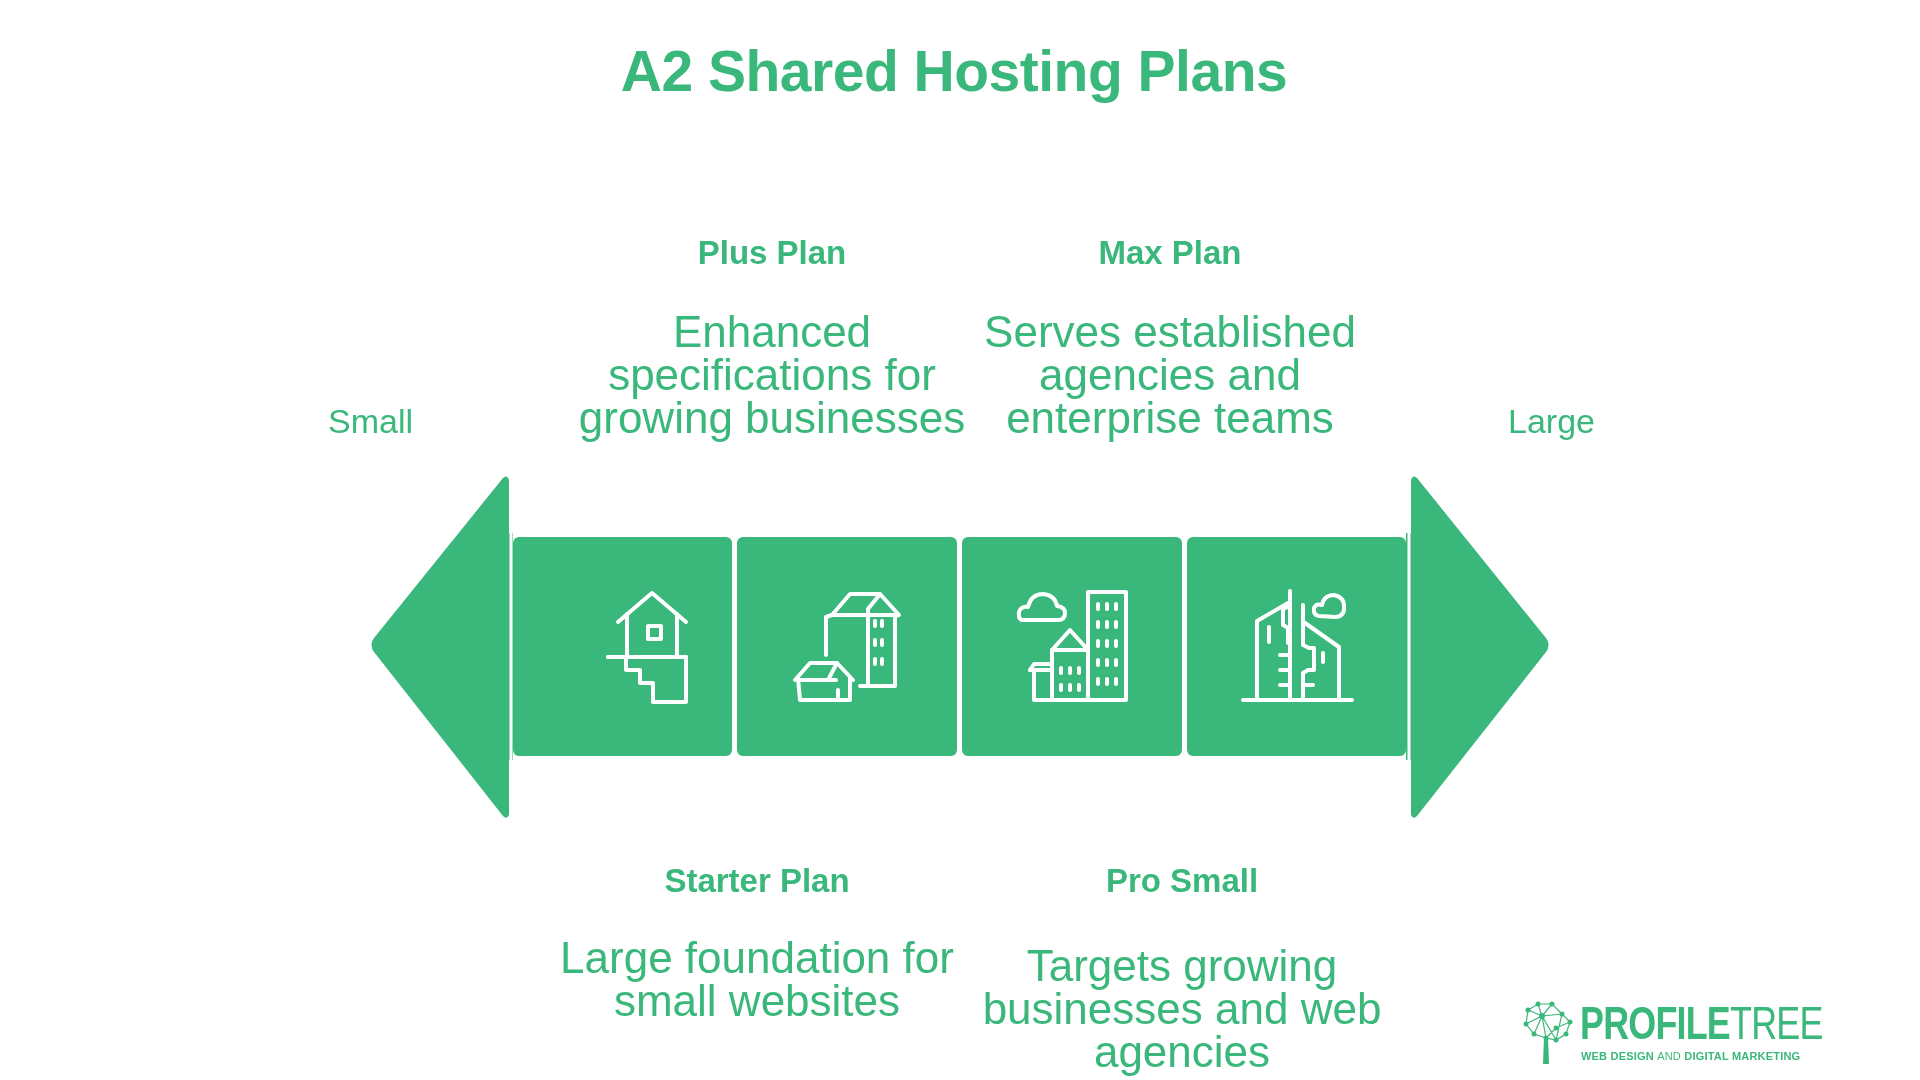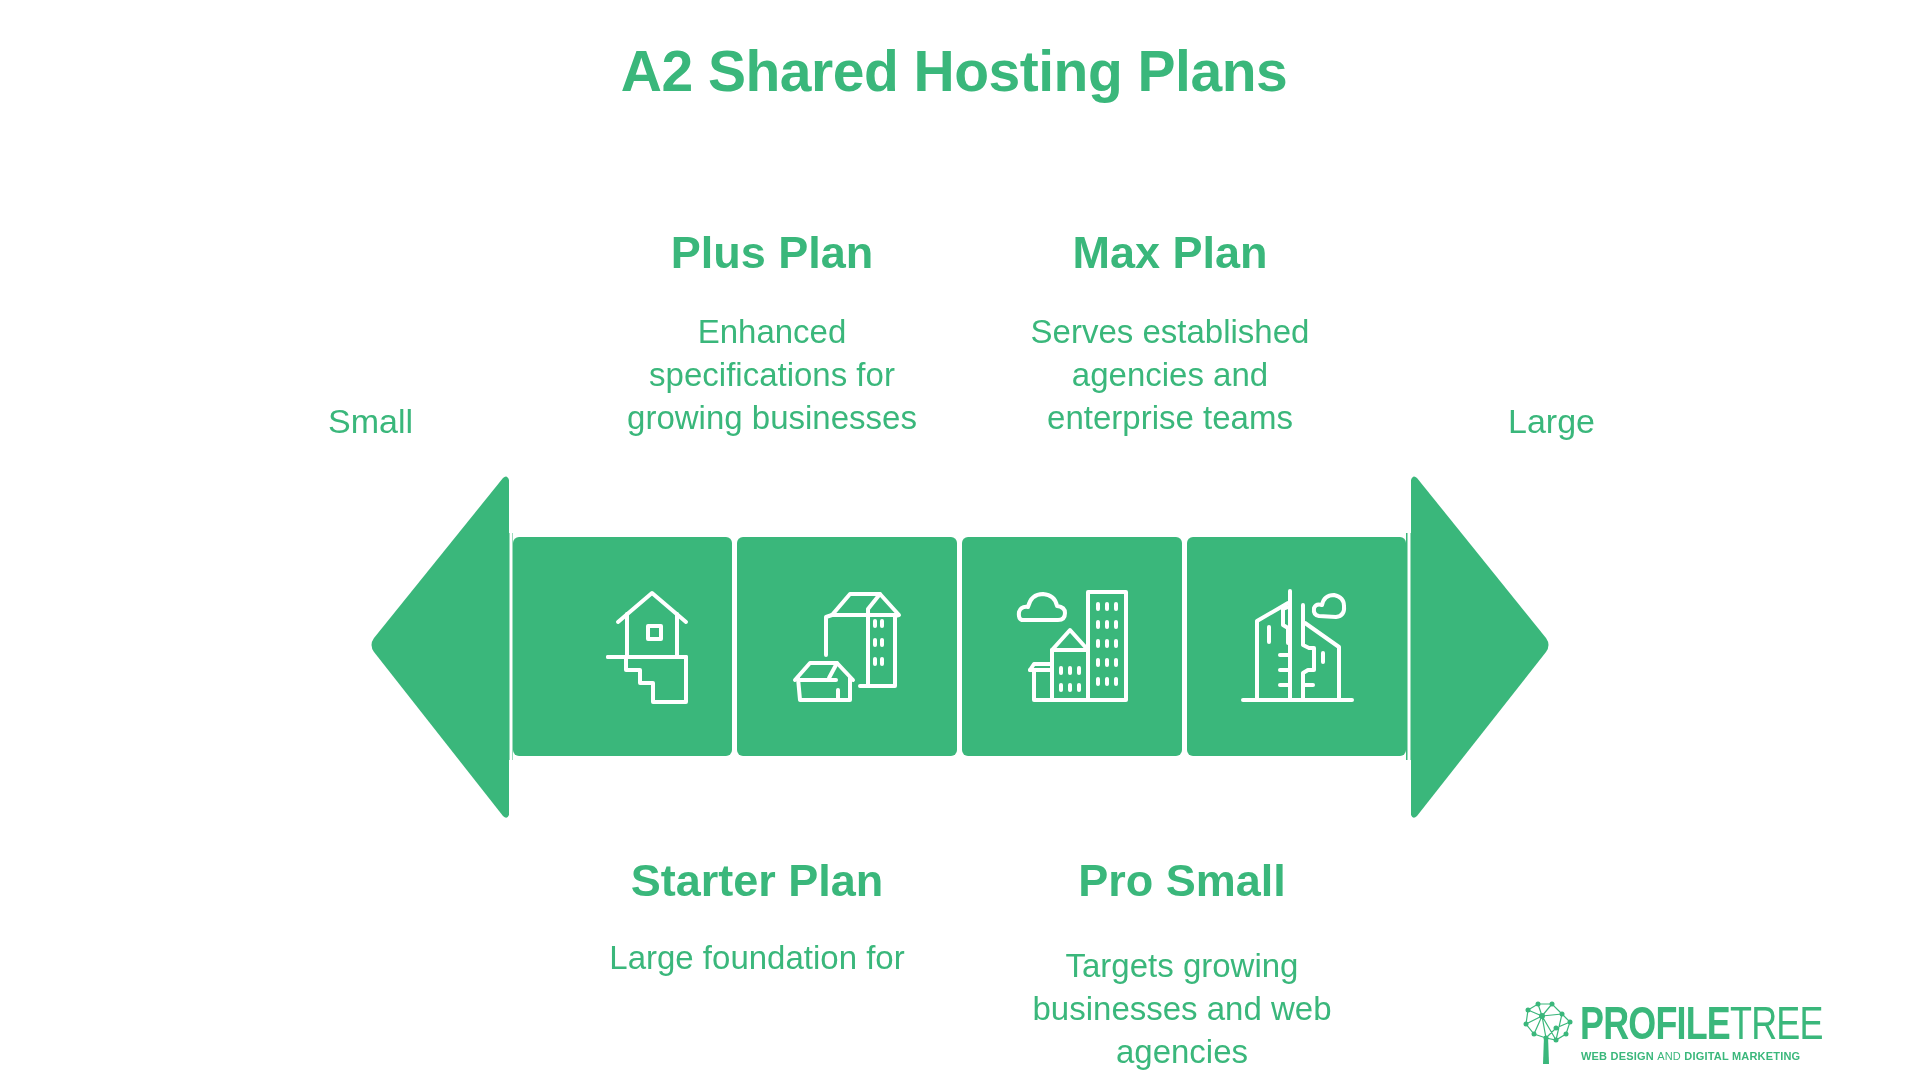--- a/index.html
+++ b/index.html
@@ -2,22 +2,22 @@
 <html><head>
 <meta charset="utf-8">
 <style>
   html, body { margin:0; padding:0; background:#ffffff; }
   body { width:1920px; height:1080px; position:relative; overflow:hidden;
          font-family:"Liberation Sans", "DejaVu Sans", sans-serif; color:#3AB77B; }
   .abs { position:absolute; }
   .title { left:0; width:1908px; top:38px; text-align:center; font-size:57px; font-weight:bold; letter-spacing:-0.5px; }
   .side-label { font-size:34px; top:402px; }
   .plan { position:absolute; width:420px; text-align:center; }
-  .plan-title { font-size:45px; font-weight:bold; line-height:54px; }
-  .plan-desc { font-size:33px; line-height:43px; }
+  .plan-title { font-size:33px; font-weight:bold; line-height:54px; }
+  .plan-desc { font-size:44px; line-height:43px; }
   .plan-top .plan-desc { margin-top:30px; }
   .plan-bottom .plan-desc { margin-top:28px; }
   .diagram { left:0; top:0; width:1920px; height:1080px; }
   .logo { left:1520px; top:1000px; width:290px; height:66px; }
   .logo-word { position:absolute; left:60px; top:0; font-size:46px; font-weight:bold; letter-spacing:-1px; line-height:46px; transform:scaleX(0.78); transform-origin:left top; white-space:nowrap; }
   .logo-word .thin { font-weight:normal; }
   .logo-tag { position:absolute; left:61px; top:50px; font-size:11px; font-weight:bold; white-space:nowrap; letter-spacing:0.2px; }
   .logo-tag .thin { font-weight:normal; }
 </style>
 </head>
@@ -42,20 +42,21 @@
     <div>Serves established</div>
     <div>agencies and</div>
     <div>enterprise teams</div>
   </div>
 </div>
 
 <div class="plan plan-bottom" style="left:547px; top:854px;">
   <div class="plan-title">Starter Plan</div>
   <div class="plan-desc">
     <div>Large foundation for</div>
+    <div>small websites</div>
   </div>
 </div>
 <div class="plan plan-bottom" style="left:972px; top:854px;">
   <div class="plan-title">Pro Small</div>
   <div class="plan-desc" style="margin-top:36px;">
     <div>Targets growing</div>
     <div>businesses and web</div>
     <div>agencies</div>
   </div>
 </div>

